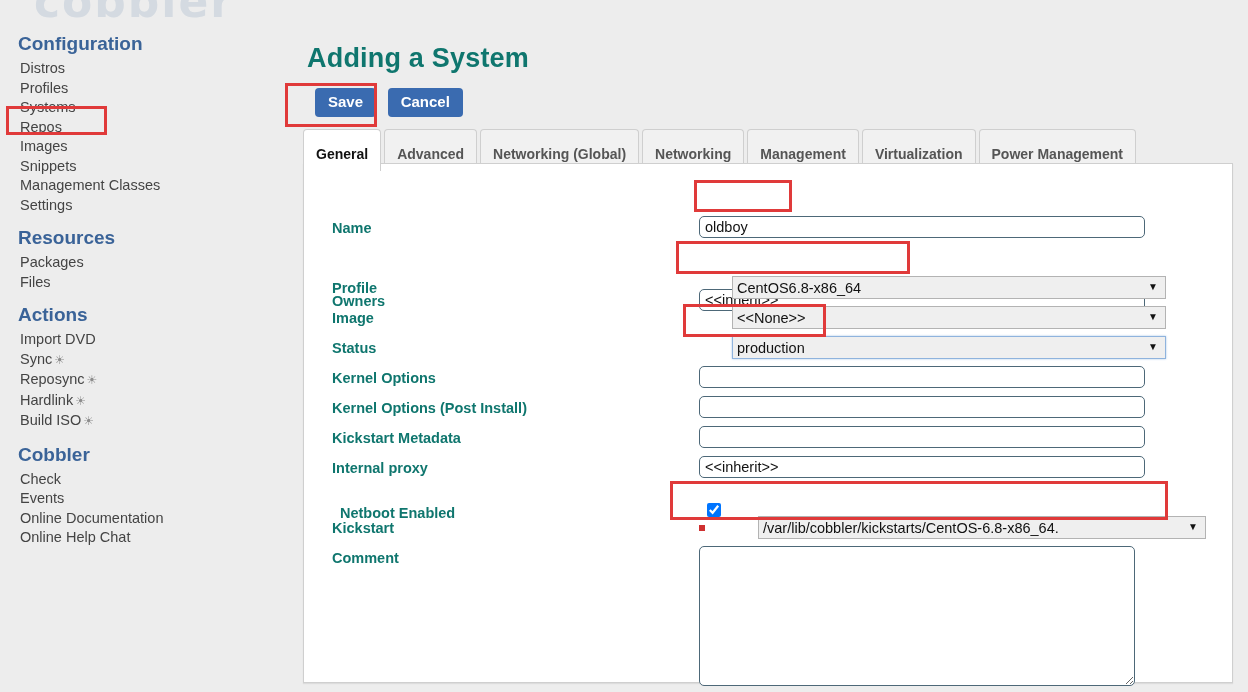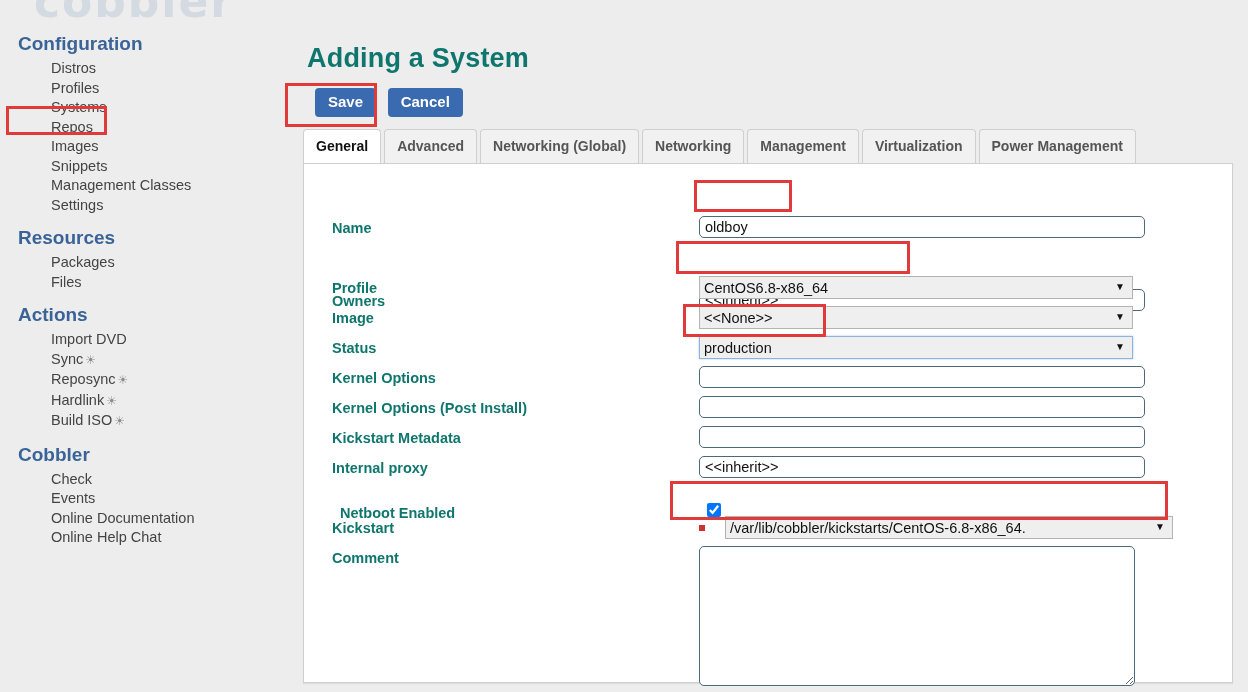--- a/index.html
+++ b/index.html
@@ -53,21 +53,21 @@
     color: #3a6398;
     font-size: 19px;
     font-weight: bold;
     padding-left: 18px;
     margin: 0 0 3px 0;
     line-height: 24px;
     font-family: "Liberation Sans", sans-serif;
   }
   .nav-item {
     display: block;
-    padding-left: 51px;
+    padding-left: 20px;
     line-height: 19.5px;
     font-size: 14.5px;
     color: #444;
     text-decoration: none;
     white-space: nowrap;
   }
   .gear {
     color: #8d8d8d;
     font-size: 12px;
     padding-left: 2px;
@@ -115,21 +115,21 @@
     left: 13px; top: 97px;
     height: 35px;
     width: 930px;
   }
   .tab {
     float: left;
     background: #f1f1f1;
     border: 1px solid #cfcfcf;
     border-bottom: none;
     border-radius: 4px 4px 0 0;
-    padding: 8px 12px 8px 12px;
+    padding: 16px 12px 8px 12px;
     margin-right: 3px;
     font-size: 14px;
     font-weight: bold;
     color: #555;
     line-height: 17px;
     cursor: pointer;
   }
   .tab.active {
     background: #ffffff;
     color: #111;
@@ -193,21 +193,21 @@
     padding-left: 4px;
     border-radius: 0;
     -webkit-appearance: none;
     appearance: none;
     outline: none;
   }
   select.sel.focused {
     border: 1px solid #8fb3dd;
     box-shadow: 0 0 2px #a9c6e6;
   }
-  .sel-wrap { position: relative; display: inline-block; }
+  .sel-wrap { position: relative; display: inline-block; margin-left: 33px; }
   .sel-arrow {
     position: absolute;
     right: 8px;
     top: 5px;
     font-size: 10px;
     color: #111;
     pointer-events: none;
   }
   select.ks {
     width: 448px;

